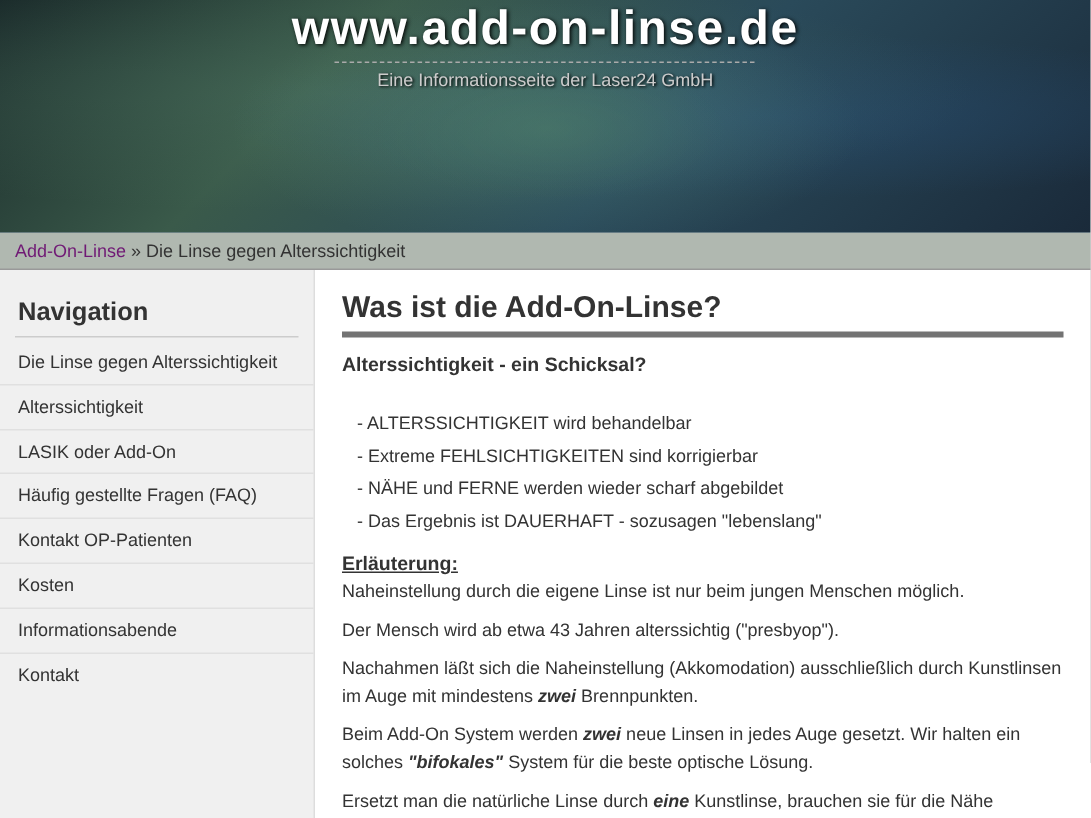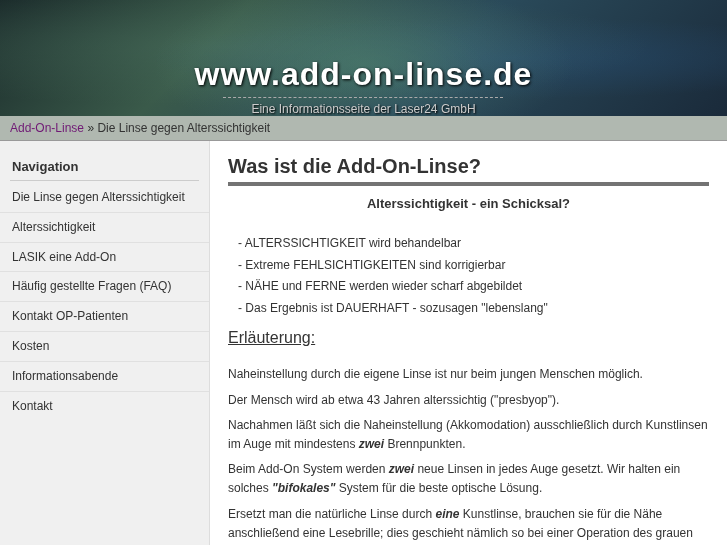--- a/index.html
+++ b/index.html
@@ -7,26 +7,26 @@
       font-family: Arial, Helvetica, sans-serif;
       font-size: 12px;
       color: #333;
       background: #ccc;
       width: 727px;
     }
 
     
     .header {
       width: 100%;
-      height: 116px;
+      height: 155px;
       background: linear-gradient(to bottom, #2a3a4a 0%, #1a2a3a 40%, #3a5a6a 100%);
       position: relative;
       overflow: hidden;
       display: flex;
-      align-items: flex-end;
+      align-items: flex-start;
       justify-content: center;
     }
     .header-bg {
       position: absolute;
       top: 0; left: 0; right: 0; bottom: 0;
       background:
         radial-gradient(ellipse at 30% 40%, rgba(80,120,100,0.4) 0%, transparent 60%),
         radial-gradient(ellipse at 70% 50%, rgba(40,80,120,0.5) 0%, transparent 50%),
         linear-gradient(135deg, #1a2a2a 0%, #3a5a4a 30%, #2a4a5a 60%, #1a2a3a 100%);
     }
@@ -84,21 +84,21 @@
 
     
     .sidebar {
       width: 210px;
       min-width: 210px;
       background: #f0f0f0;
       border-right: 1px solid #ddd;
       padding: 10px 0;
     }
     .sidebar-nav-title {
-      font-size: 13px;
+      font-size: 17px;
       font-weight: bold;
       color: #333;
       padding: 8px 28px 4px 12px;
     }
     .sidebar-divider {
       border: none;
       border-top: 1px solid #ccc;
       margin: 2px 10px;
     }
     .sidebar-item {
@@ -127,44 +127,43 @@
       color: #333;
       margin-bottom: 10px;
       border-bottom: 4px solid #737373;
       padding-bottom: 4px;
     }
     .content-subtitle {
       font-size: 13px;
       font-weight: bold;
       color: #333;
       margin-bottom: 20px;
-      text-align: center;
     }
     .content-intro {
       margin-bottom: 10px;
       font-size: 12px;
       line-height: 1.5;
     }
     .content-intro strong {
       font-weight: bold;
     }
     .content-list {
       margin: 22px 0 10px 10px;
       font-size: 12px;
       line-height: 1.8;
       list-style: none;
     }
     .content-list li::before {
       content: "- ";
     }
     .section-label {
-      font-size: 16px;
-      font-weight: normal;
+      font-size: 13px;
+      font-weight: bold;
       margin-top: 10px;
-      margin-bottom: 18px;
+      margin-bottom: 2px;
       text-decoration: underline;
     }
     .content-body {
       font-size: 12px;
       line-height: 1.6;
       color: #333;
     }
     .content-body p {
       margin-bottom: 6px;
     }
@@ -192,21 +191,21 @@
   <span>Die Linse gegen Alterssichtigkeit</span>
 </div>
 
 <div class="main-wrapper">
 
   <nav class="sidebar">
     <div class="sidebar-nav-title">Navigation</div>
     <hr class="sidebar-divider">
     <a class="sidebar-item" href="#">Die Linse gegen Alterssichtigkeit</a>
     <a class="sidebar-item" href="#">Alterssichtigkeit</a>
-    <a class="sidebar-item" href="#">LASIK eine Add-On</a>
+    <a class="sidebar-item" href="#">LASIK oder Add-On</a>
     <a class="sidebar-item" href="#">Häufig gestellte Fragen (FAQ)</a>
     <a class="sidebar-item" href="#">Kontakt OP-Patienten</a>
     <a class="sidebar-item" href="#">Kosten</a>
     <a class="sidebar-item" href="#">Informationsabende</a>
     <a class="sidebar-item" href="#">Kontakt</a>
   </nav>
 
   <div class="content">
 
     <h1 class="content-title">Was ist die Add-On-Linse?</h1>

